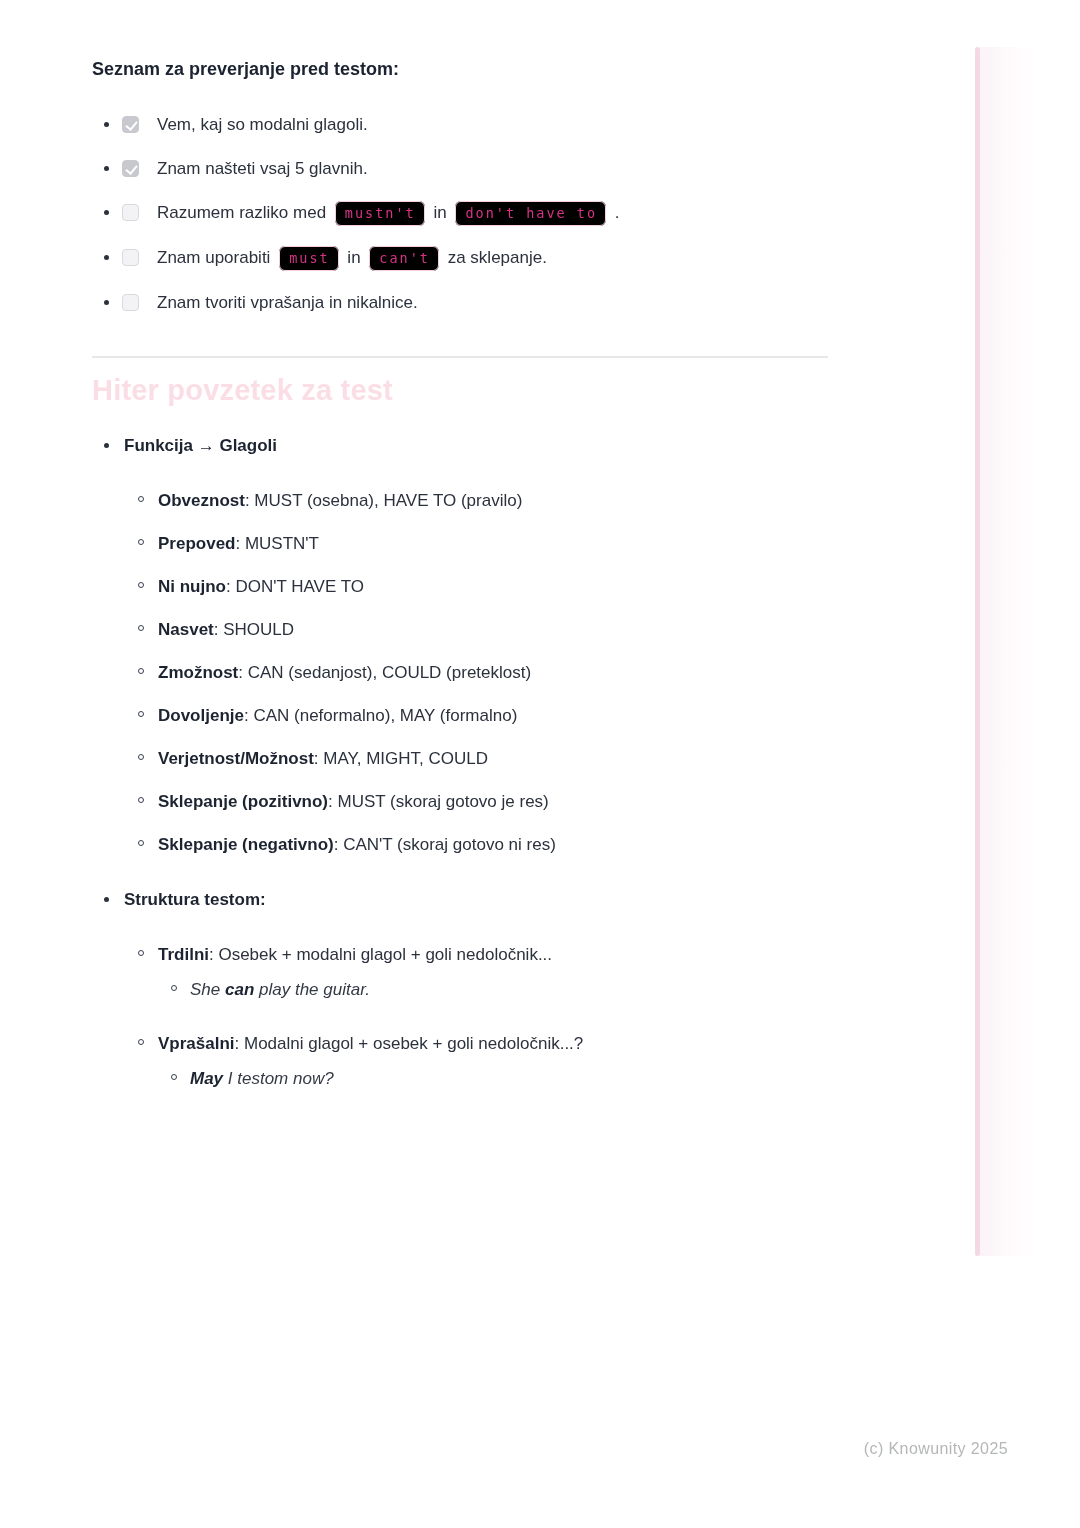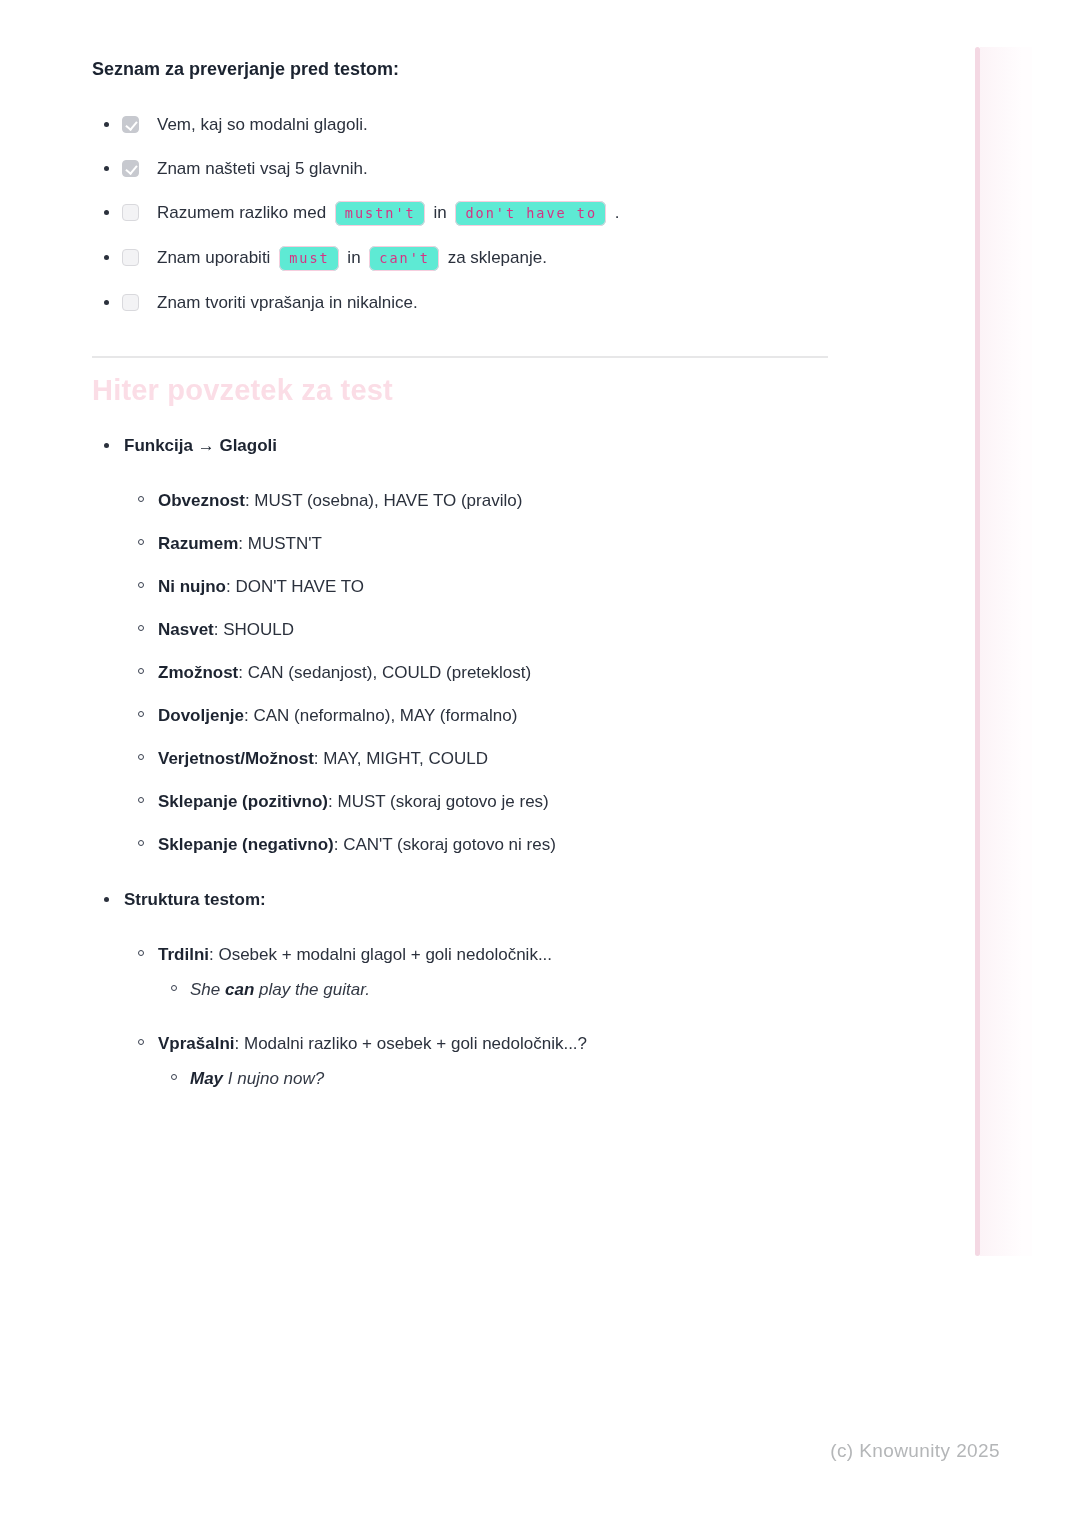--- a/index.html
+++ b/index.html
@@ -25,21 +25,21 @@
   .checklist li .dot { position:absolute; left:12px; top:11px; width:5px; height:5px; border-radius:50%; background:#2b313d; }
   .checkbox { position:absolute; left:30px; top:5px; width:17px; height:17px; border-radius:4px;
               background:#f3f3f5; border:1px solid #d9d9dd; }
   .checkbox.checked { background:#c7c9cf; border-color:#c7c9cf; }
   .checkbox.checked::after { content:""; position:absolute; left:5px; top:2px; width:5px; height:9px;
               border:solid #ffffff; border-width:0 2px 2px 0; transform:rotate(40deg); }
 
   code.pill {
     font-family:"DejaVu Sans Mono", monospace;
     font-size:13.5px; letter-spacing:2px;
-    color:#d63384; background:#5eead4;
+    color:#d63384; background:#000000;
     border:1px solid #f6cede; border-radius:6px;
     padding:3px 8px 4px 9px; margin:0 4px; white-space:nowrap;
   }
 
   .divider { margin-top:40px; border:none; border-top:2px solid #e7e7e8; width:736px; }
 
   
   .l1 { margin-top:26px; }
   .l1 > li { position:relative; padding-left:32px; font-size:17px; line-height:27px; }
   .l1 > li + li { margin-top:28px; }
@@ -60,21 +60,21 @@
   .l3 > li .circle { left:13px; }
   .example { font-style:italic; color:#333945; }
   .example strong { font-style:italic; }
 
   
   .scroll-wash { position:absolute; left:980px; top:47px; width:52px; height:1209px;
                  background:linear-gradient(to right, #fcf3f7, #fffdfe 80%); }
   .scroll-thumb { position:absolute; left:975px; top:47px; width:5px; height:1209px;
                   background:#f4d8e3; border-radius:3px; }
 
-  .footer { position:absolute; top:1440px; right:80px; font-size:19px; color:#b4b6b8; letter-spacing:0.4px; }
+  .footer { position:absolute; top:1440px; right:72px; font-size:16px; color:#b4b6b8; letter-spacing:0.4px; }
 </style>
 </head>
 <body>
 
 <div>
 
   <div class="content">
 
     <h3 class="check-heading">Seznam za preverjanje pred testom:</h3>
 
@@ -110,21 +110,21 @@
 
     <h1 class="summary-heading">Hiter povzetek za test</h1>
 
     <ul class="l1">
 
       <li>
         <span class="bullet1"></span>
         <div class="l1-title">Funkcija → Glagoli</div>
         <ul class="l2">
           <li><span class="circle"></span><strong>Obveznost</strong><span>: MUST (osebna), HAVE TO (pravilo)</span></li>
-          <li><span class="circle"></span><strong>Razumem</strong><span>: MUSTN'T</span></li>
+          <li><span class="circle"></span><strong>Prepoved</strong><span>: MUSTN'T</span></li>
           <li><span class="circle"></span><strong>Ni nujno</strong><span>: DON'T HAVE TO</span></li>
           <li><span class="circle"></span><strong>Nasvet</strong><span>: SHOULD</span></li>
           <li><span class="circle"></span><strong>Zmožnost</strong><span>: CAN (sedanjost), COULD (preteklost)</span></li>
           <li><span class="circle"></span><strong>Dovoljenje</strong><span>: CAN (neformalno), MAY (formalno)</span></li>
           <li><span class="circle"></span><strong>Verjetnost/Možnost</strong><span>: MAY, MIGHT, COULD</span></li>
           <li><span class="circle"></span><strong>Sklepanje (pozitivno)</strong><span>: MUST (skoraj gotovo je res)</span></li>
           <li><span class="circle"></span><strong>Sklepanje (negativno)</strong><span>: CAN'T (skoraj gotovo ni res)</span></li>
         </ul>
       </li>
 
@@ -135,23 +135,23 @@
 
           <li>
             <span class="circle"></span><strong>Trdilni</strong><span>: Osebek + modalni glagol + goli nedoločnik...</span>
             <ul class="l3">
               <li class="example"><span class="circle"></span><span>She </span><strong>can</strong><span> play the guitar.</span></li>
             </ul>
           </li>
 
 
           <li>
-            <span class="circle"></span><strong>Vprašalni</strong><span>: Modalni razliko + osebek + goli nedoločnik...?</span>
+            <span class="circle"></span><strong>Vprašalni</strong><span>: Modalni glagol + osebek + goli nedoločnik...?</span>
             <ul class="l3">
-              <li class="example"><span class="circle"></span><span></span><strong>May</strong><span> I nujno now?</span></li>
+              <li class="example"><span class="circle"></span><span></span><strong>May</strong><span> I testom now?</span></li>
             </ul>
           </li>
 
         </ul>
       </li>
 
     </ul>
   </div>
 
   <div class="scroll-wash"></div>

